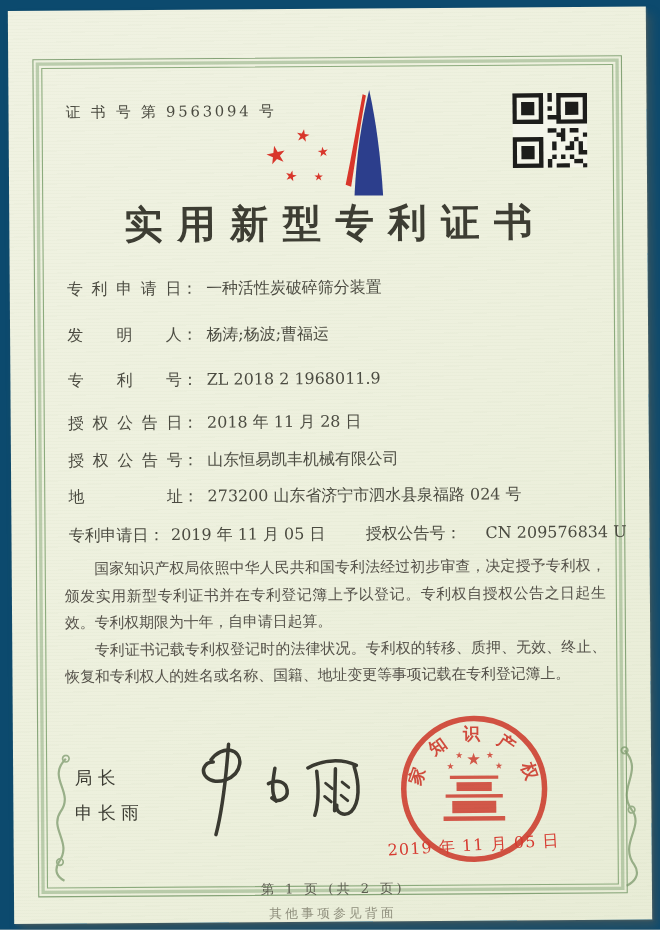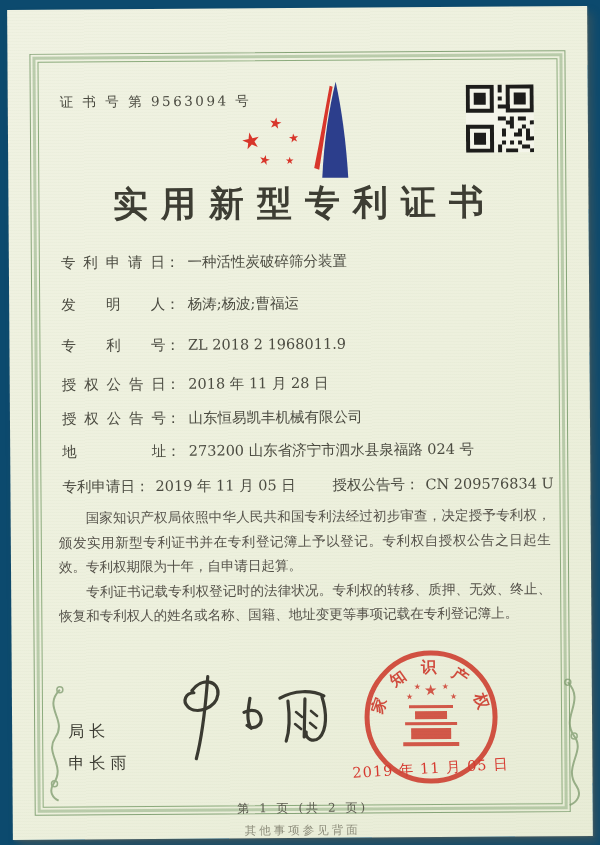--- a/index.html
+++ b/index.html
@@ -42,21 +42,21 @@
     vertical-align:top;
   }
   .row .col{display:inline-block;}
   .row .val{display:inline-block;margin-left:8px;}
   .grant-pair{font-size:14.5px;color:#4b4b41;white-space:nowrap;}
   .paras{
     left:48px;top:496px;width:492px;font-size:13.5px;line-height:1.82;
     color:#55524a;text-align:justify;
   }
   .paras p{margin:0;text-indent:2em;}
-  .official{left:56px;font-size:16px;letter-spacing:5px;color:#3c3c33;margin-top:24px;}
+  .official{left:56px;font-size:16px;letter-spacing:5px;color:#3c3c33;}
   .sig-svg{left:150px;top:660px;}
   .seal-svg{left:336px;top:636px;mix-blend-mode:multiply;opacity:.93;}
   .seal-date{
     left:340px;top:752px;width:160px;font-size:14.5px;color:#d63a30;
     letter-spacing:1px;transform:rotate(-3deg);white-space:nowrap;
   }
   .footer-page{
     left:0;top:792px;width:100%;text-align:center;font-size:12px;
     letter-spacing:3px;color:#5c5c50;
   }
@@ -126,21 +126,21 @@
       <span class="lab">授权公告号</span><span class="col">：</span><span class="val">山东恒易凯丰机械有限公司</span>
     </div>
     <div class="abs row" style="top:433px">
       <span class="lab">地址</span><span class="col">：</span><span class="val">273200 山东省济宁市泗水县泉福路 024 号</span>
     </div>
 
     <div class="abs grant-pair" style="left:52px;top:468px">
       <span>专利申请日</span><span>：</span><span style="margin-left:6px">2019 年 11 月 05 日</span>
     </div>
     <div class="abs grant-pair" style="left:322px;top:468px">
-      <span>授权公告号</span><span>：</span><span style="margin-left:6px">CN 209576834 U</span>
+      <span>授权公告号</span><span>：</span><span style="margin-left:22px">CN 209576834 U</span>
     </div>
 
     <div class="abs paras">
       <p>国家知识产权局依照中华人民共和国专利法经过初步审查，决定授予专利权，颁发实用新型专利证书并在专利登记簿上予以登记。专利权自授权公告之日起生效。专利权期限为十年，自申请日起算。</p>
       <p>专利证书记载专利权登记时的法律状况。专利权的转移、质押、无效、终止、恢复和专利权人的姓名或名称、国籍、地址变更等事项记载在专利登记簿上。</p>
     </div>
 
     <div class="abs official" style="top:688px">局长</div>
     <div class="abs official" style="top:720px">申长雨</div>
 

